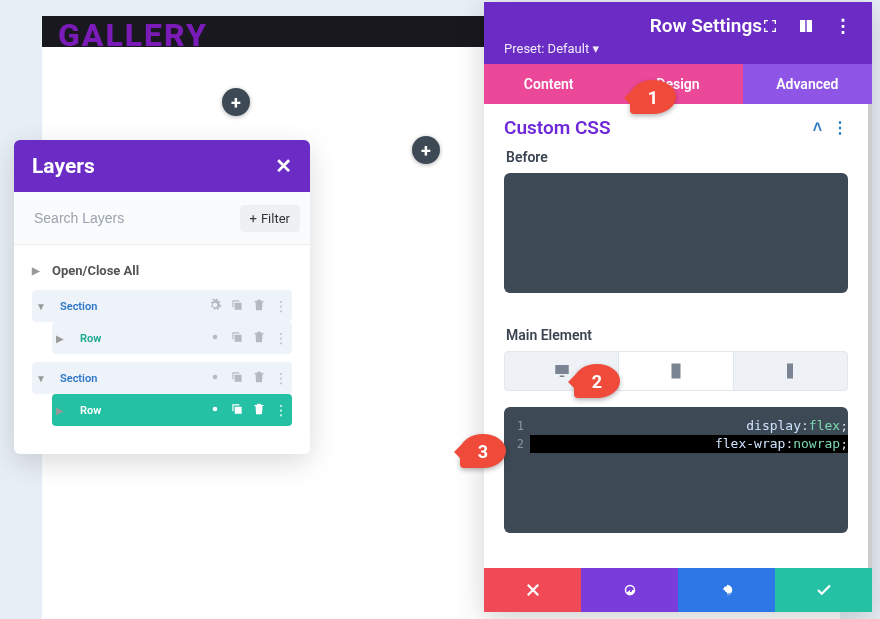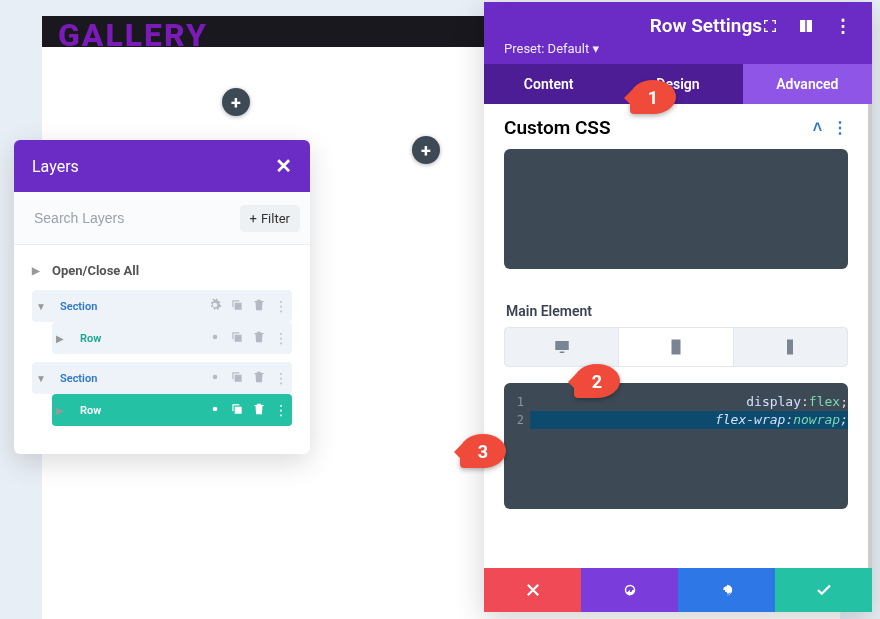--- a/index.html
+++ b/index.html
@@ -50,21 +50,21 @@
     font-size:14px; color:#3a4351;
     overflow:hidden;
   }
   .layers-header {
     background:#6b2cc6;
     color:#fff;
     height:52px;
     display:flex; align-items:center; justify-content:space-between;
     padding:0 18px;
   }
-  .layers-header-title { font-size:16px; font-weight:400; }
+  .layers-header-title { font-size:21px; font-weight:700; }
   .close-x { font-size:20px; font-weight:700; cursor:pointer; }
   .layers-search-row {
     display:flex; align-items:center; gap:8px;
     padding:10px 10px;
     background:#fafbfc;
     border-bottom:1px solid #eee;
   }
   .layers-search {
     flex:1; border:none; padding:8px 10px;
     font-size:14px; color:#333; background:transparent;
@@ -103,32 +103,32 @@
     padding:12px 20px 8px 20px;
   }
   .settings-header-row1 {
     display:flex; align-items:center; justify-content:flex-end;
   }
   .settings-title { font-size:19px; font-weight:600; }
   .settings-header-icons { display:flex; gap:20px; align-items:center; }
   .settings-header-icons svg { width:16px; height:16px; fill:#fff; }
   .preset-line { font-size:13px; opacity:.9; margin-top:4px; }
   .tabs-row {
-    background:#4c1d95;
+    background:#ec4899;
     display:flex; height:40px;
   }
   .tab { flex:1; display:flex; align-items:center; justify-content:center;
     color:#fff; font-size:14px; font-weight:600; cursor:pointer;}
   .tab.active { background:#8e55e6; }
   .panel-body {
     flex:1; overflow:hidden; padding:12px 20px 0 20px;
     border-right:4px solid #ccc; 
   }
   .section-title-row { display:flex; align-items:center; justify-content:space-between; margin-bottom:10px;}
-  .section-title { color:#000000; font-size:19px; font-weight:600; }
+  .section-title { color:#6d28d9; font-size:19px; font-weight:600; }
   .section-title-icons { display:flex; gap:10px; color:#2d77c9; font-weight:700; }
   .section-title-icons span { cursor:pointer; }
   .field-label { font-size:14px; color:#3a4351; font-weight:600; margin:6px 0 8px 2px; }
   .code-box {
     width:100%; height:120px; background:#3d4a56; border-radius:6px;
   }
   .device-toggle {
     display:flex; margin:8px 0 16px 0; border:1px solid #e3e7ec; border-radius:4px;
     overflow:hidden; height:40px; background:#eef1f5;
   }
@@ -137,21 +137,21 @@
   .device-btn svg { width:18px; height:18px; fill:#7b8493;}
   .code-editor {
     background:#3d4a56; border-radius:6px; height:126px;
     font-family:Menlo, Consolas, monospace; font-size:13px;
     display:flex; padding:10px 0;
   }
   .gutter { width:26px; text-align:right; color:#8b96a2; font-size:12px; padding-right:6px;}
   .gutter div { height:18px; line-height:18px;}
   .code-lines { flex:1; color:#d6dbe1; }
   .code-lines div { height:18px; line-height:18px;text-align:right; }
-  .code-lines div.hl { background:#0c4a6e;font-style:italic; }
+  .code-lines div.hl { background:#000000; }
   .prop { color:#cfe2ff; }
   .val  { color:#7bd9b1; }
   .footer-bar {
     height:44px; display:flex;
   }
   .footer-bar div {
     flex:1; display:flex; align-items:center; justify-content:center; color:#fff; cursor:pointer;
   }
   .f-red{background:#ef4a56;} .f-purple{background:#7a3ddb;} .f-blue{background:#2d77e6;} .f-green{background:#24c1a5;}
   .footer-bar svg { width:18px; height:18px; fill:#fff;}
@@ -296,20 +296,21 @@
     <div class="tab active">Advanced</div>
   </div>
   <div class="panel-body">
     <div class="section-title-row">
       <div class="section-title">Custom CSS</div>
       <div class="section-title-icons">
         <span>˄</span>
         <span>⋮</span>
       </div>
     </div>
+    <div class="field-label">Before</div>
     <div class="code-box"></div>
 
     <div class="field-label" style="margin-top:34px;">Main Element</div>
     <div class="device-toggle">
       <div class="device-btn">
         <svg viewBox="0 0 24 24">
             <path d="M3 4h18v12H3zM9 20h6v-2H9z"></path>
           </svg>
       </div>
       <div class="device-btn active">

